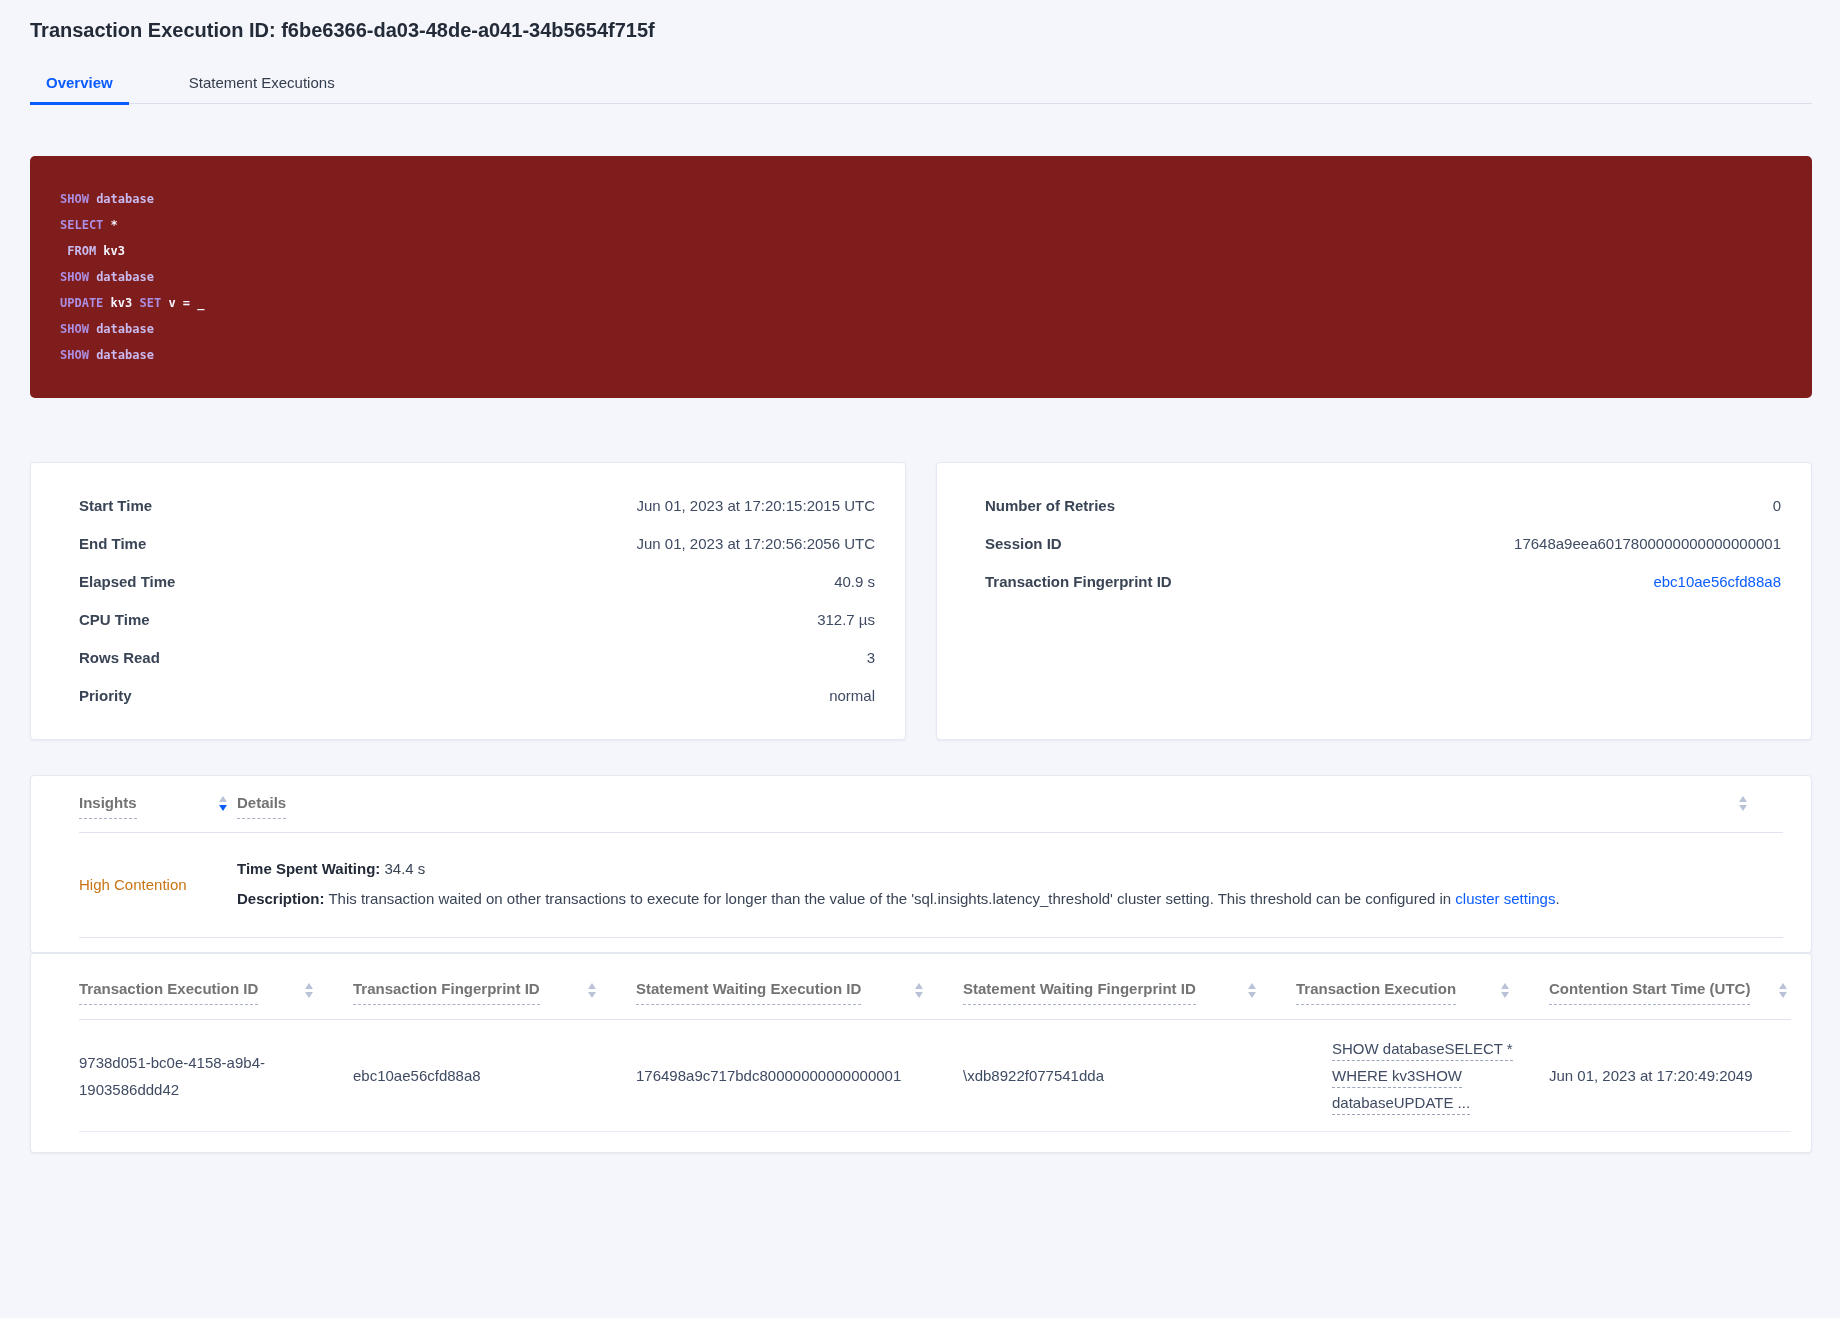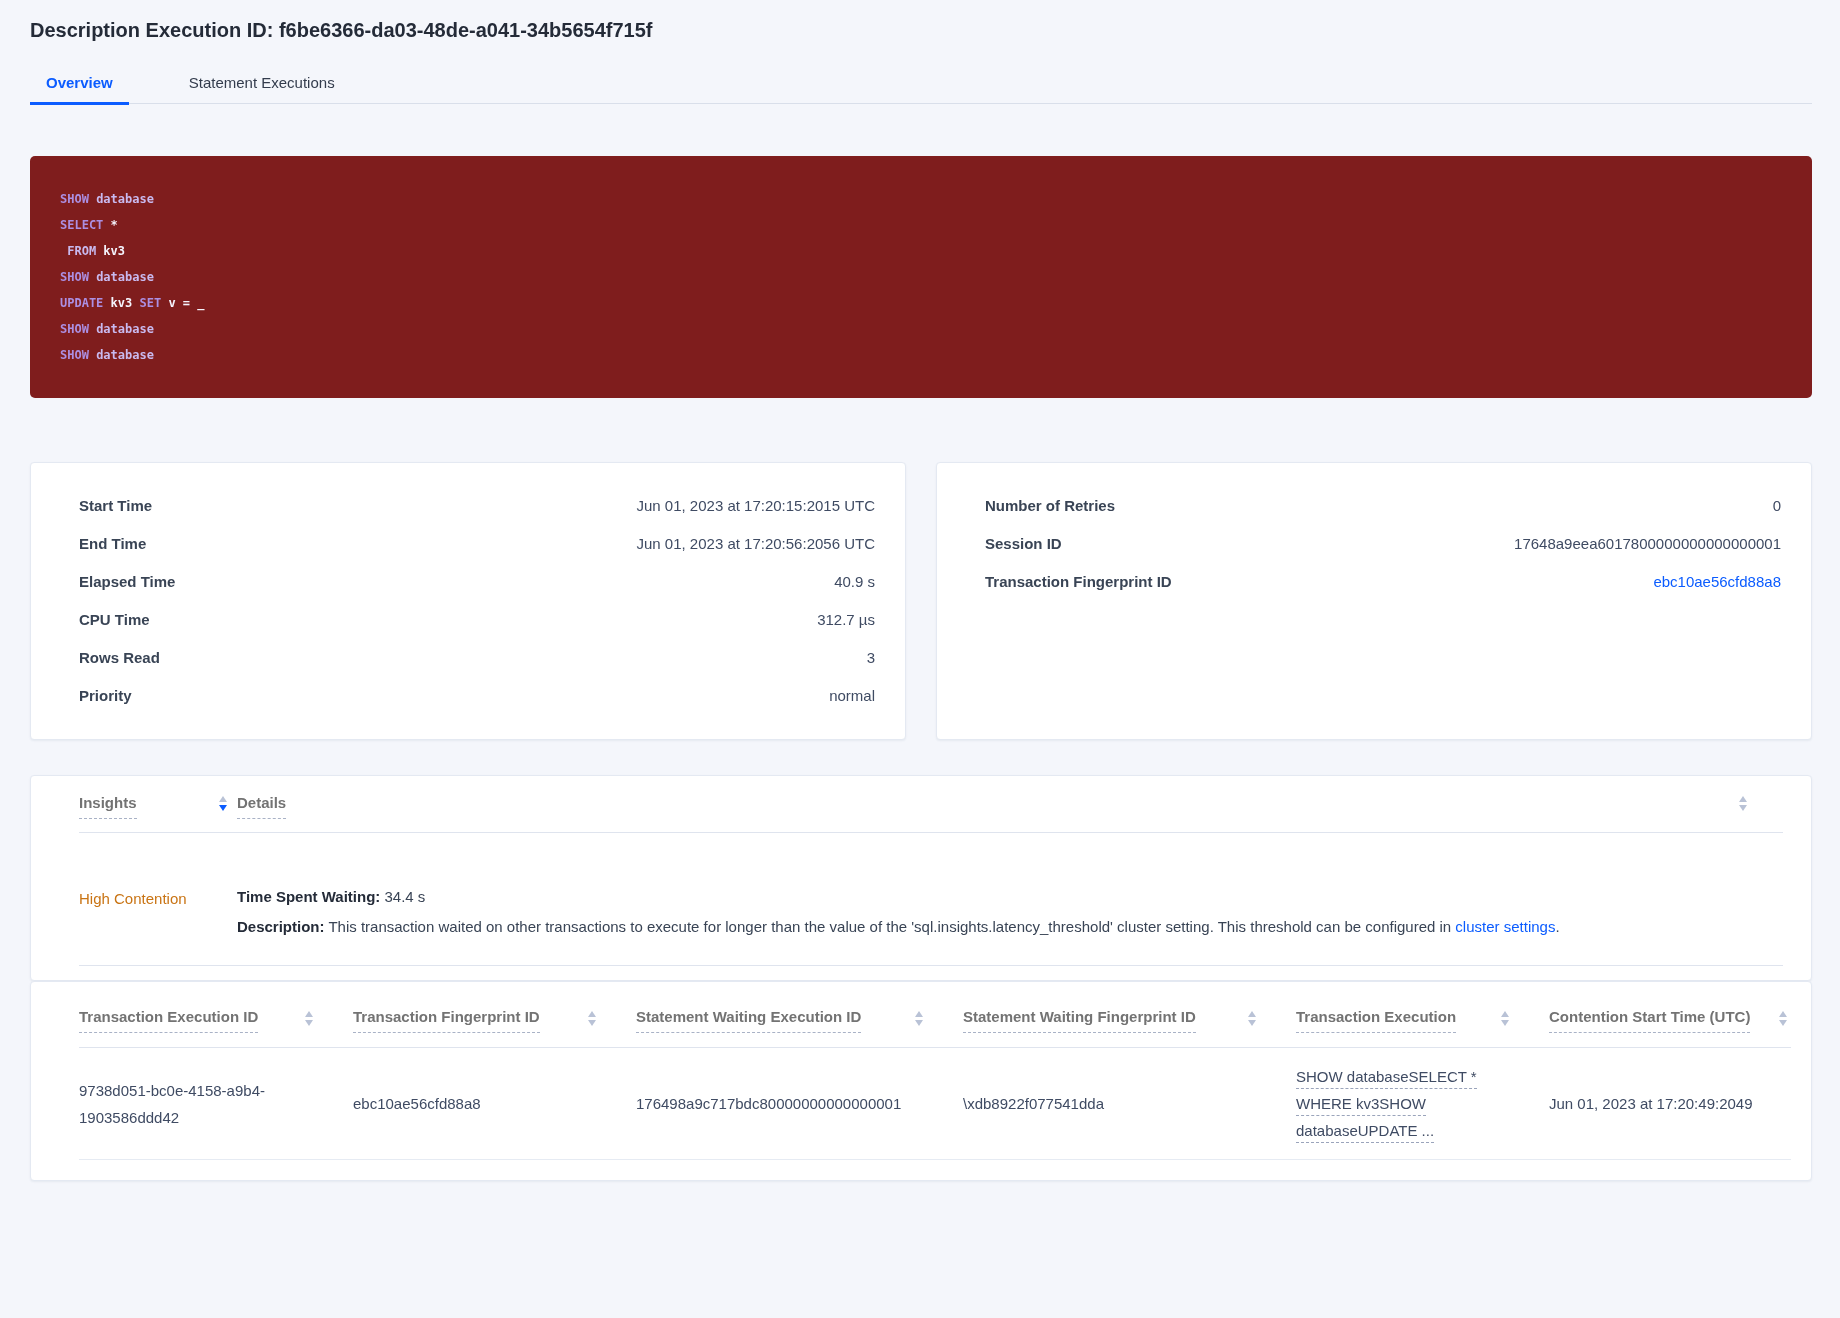--- a/index.html
+++ b/index.html
@@ -95,21 +95,21 @@
     border-radius: 4px;
     box-shadow: 0 1px 2px rgba(67,90,111,.08);
     padding: 18px 28px 14px 48px;
   }
   .ins-header { display: flex; align-items: flex-start; border-bottom: 1px solid #dfe4ee; padding-bottom: 13px; }
   .ins-col { width: 158px; display: flex; align-items: flex-start; justify-content: space-between; padding-right: 10px; flex-shrink: 0; }
   .ins-col .sort { margin-top: 2px; }
   .ins-right-sort { margin-left: auto; margin-right: 36px; margin-top: 2px; }
   .ins-row { display: flex; align-items: center; border-bottom: 1px solid #dfe4ee; padding: 21px 0 23px; }
   .insight-name { width: 158px; flex-shrink: 0; color: #c97414; font-size: 15px; }
-  .ins-details { font-size: 15px; line-height: 30px; color: #394455; margin-top: 28px; }
+  .ins-details { font-size: 15px; line-height: 30px; color: #394455; }
   .ins-details b { color: #242b38; }
   .link-blue { color: #0b5cff; cursor: pointer; }
 
   
   .section-heading {
     font-size: 17px;
     font-weight: 700;
     color: #242b38;
     margin: 50px 0 16px;
   }
@@ -131,28 +131,28 @@
   .th-cell:last-child .sort { margin-right: 4px; }
   .t-row { align-items: center; border-bottom: 1px solid #e6ebf3; padding: 15px 0; }
   .t-cell {
     font-size: 15px;
     color: #3f4b63;
     line-height: 27px;
     padding-right: 30px;
     overflow-wrap: break-word;
   }
   .t-cell.nowrap { white-space: nowrap; padding-right: 0; }
-  .txn-line span { border-bottom: 1px dashed #9aa4bb; padding-bottom: 3px; cursor: pointer; }
+  .txn-line span { border-bottom: 1px dashed #9aa4bb; padding-bottom: 3px; cursor: pointer; margin-left: 36px; }
 </style>
 </head>
 <body>
 
 <div class="content">
 
-  <h1 class="page-title">Description Execution ID: f6be6366-da03-48de-a041-34b5654f715f</h1>
+  <h1 class="page-title">Transaction Execution ID: f6be6366-da03-48de-a041-34b5654f715f</h1>
 
   <div class="tabs">
     <div class="tab active">Overview</div>
     <div class="tab">Statement Executions</div>
   </div>
 
   <div class="sql-box">
       <div class="sql-line"><span class="tok-kw">SHOW</span><span class="tok-kw2"> database</span></div>
       <div class="sql-line"><span class="tok-kw">SELECT</span><span class="tok-id"> *</span></div>
       <div class="sql-line"><span class="tok-kw2"> FROM</span><span class="tok-id"> kv3</span></div>

